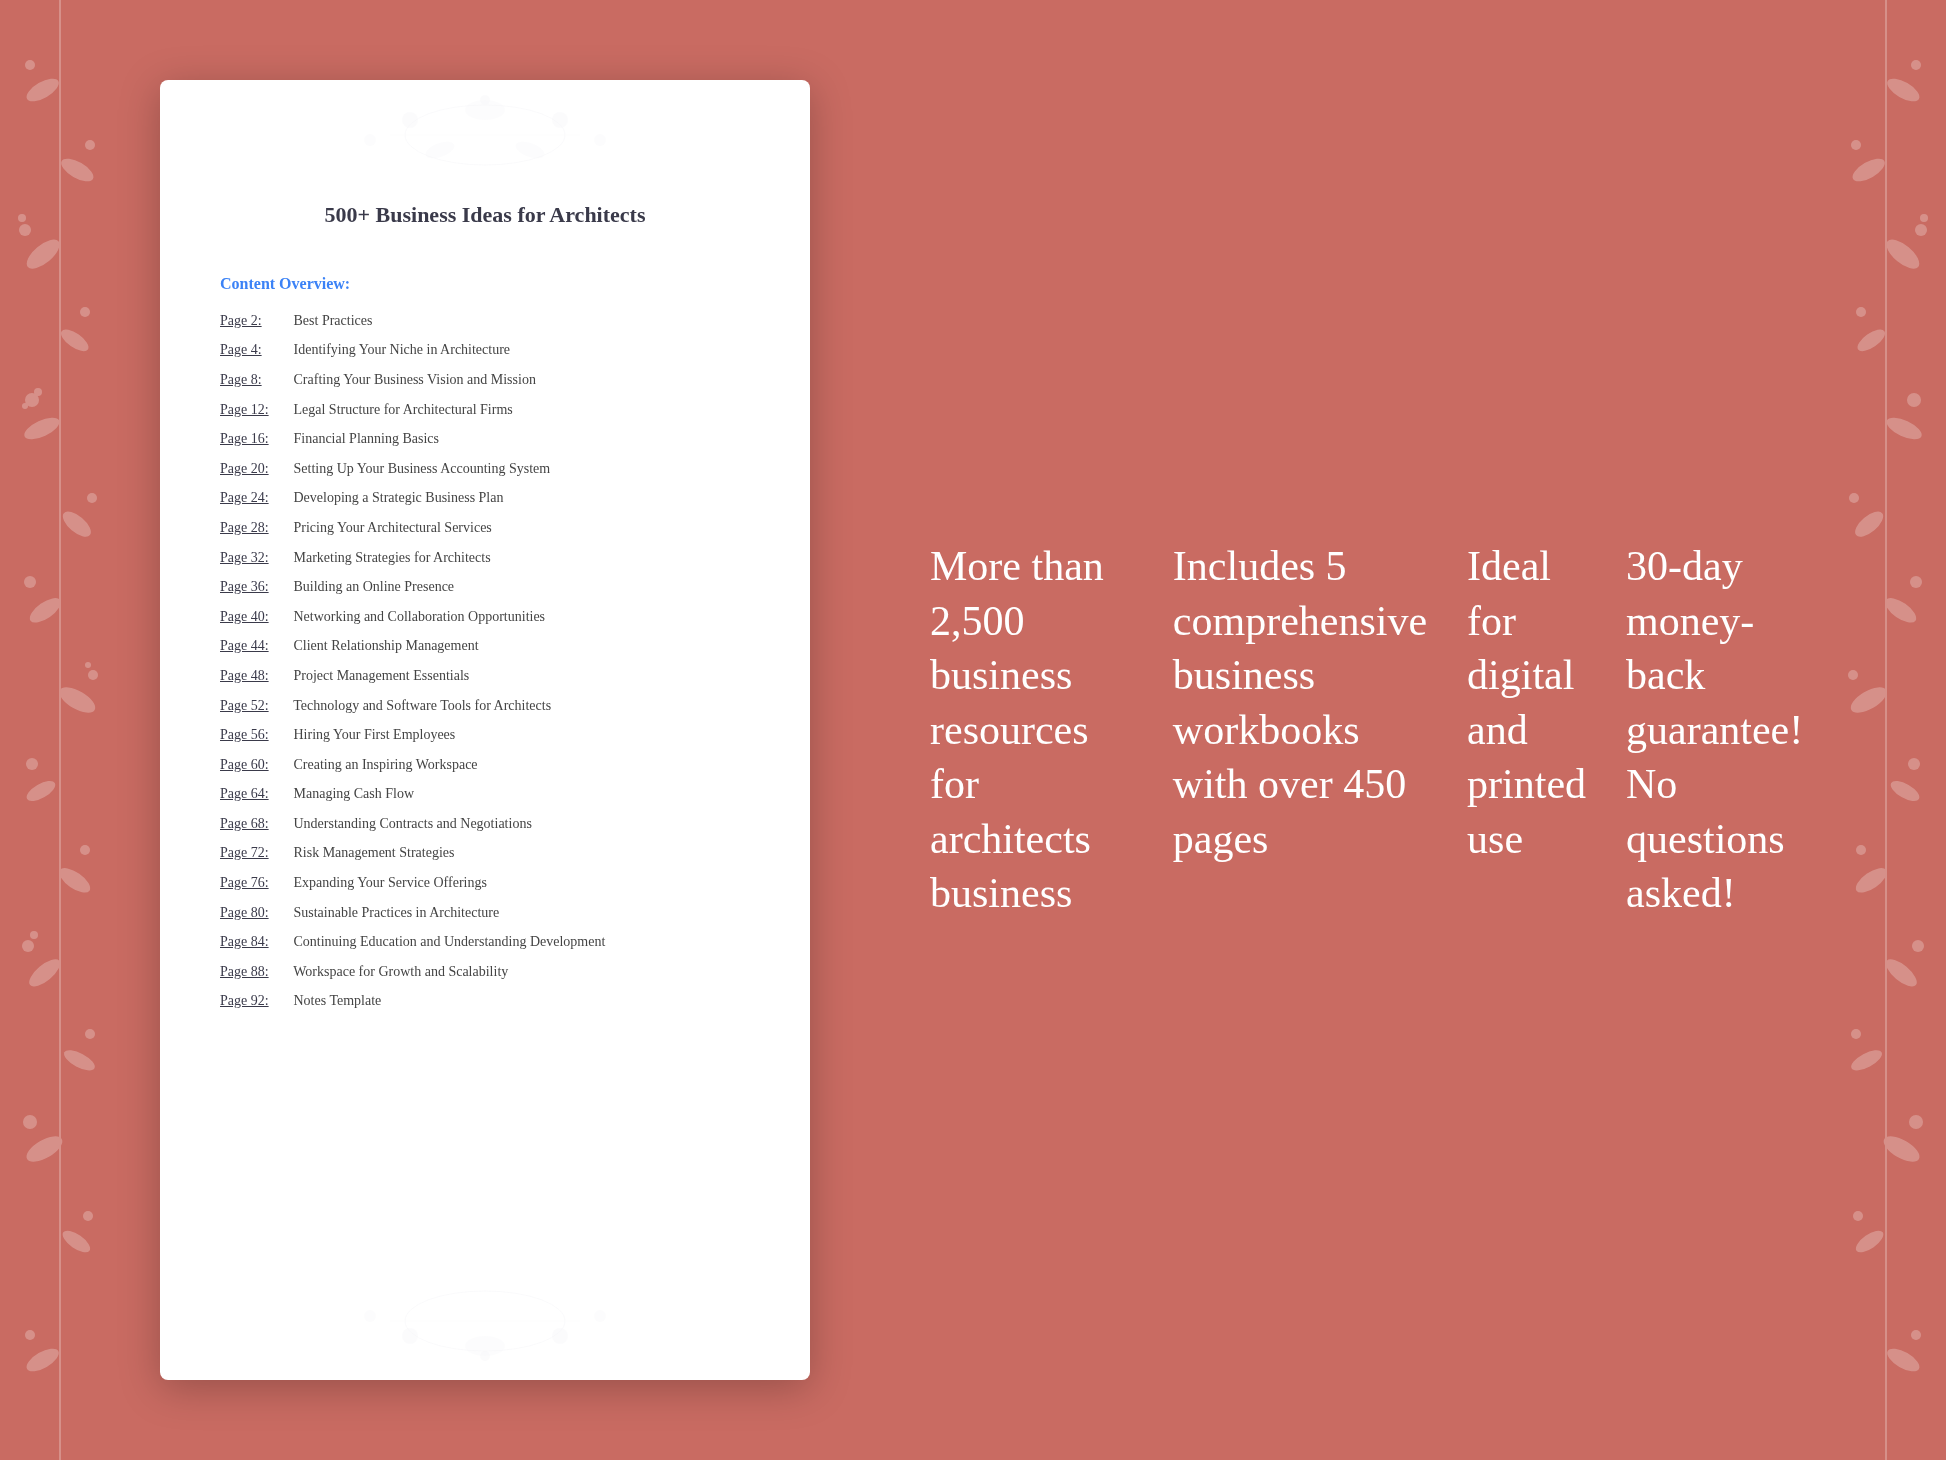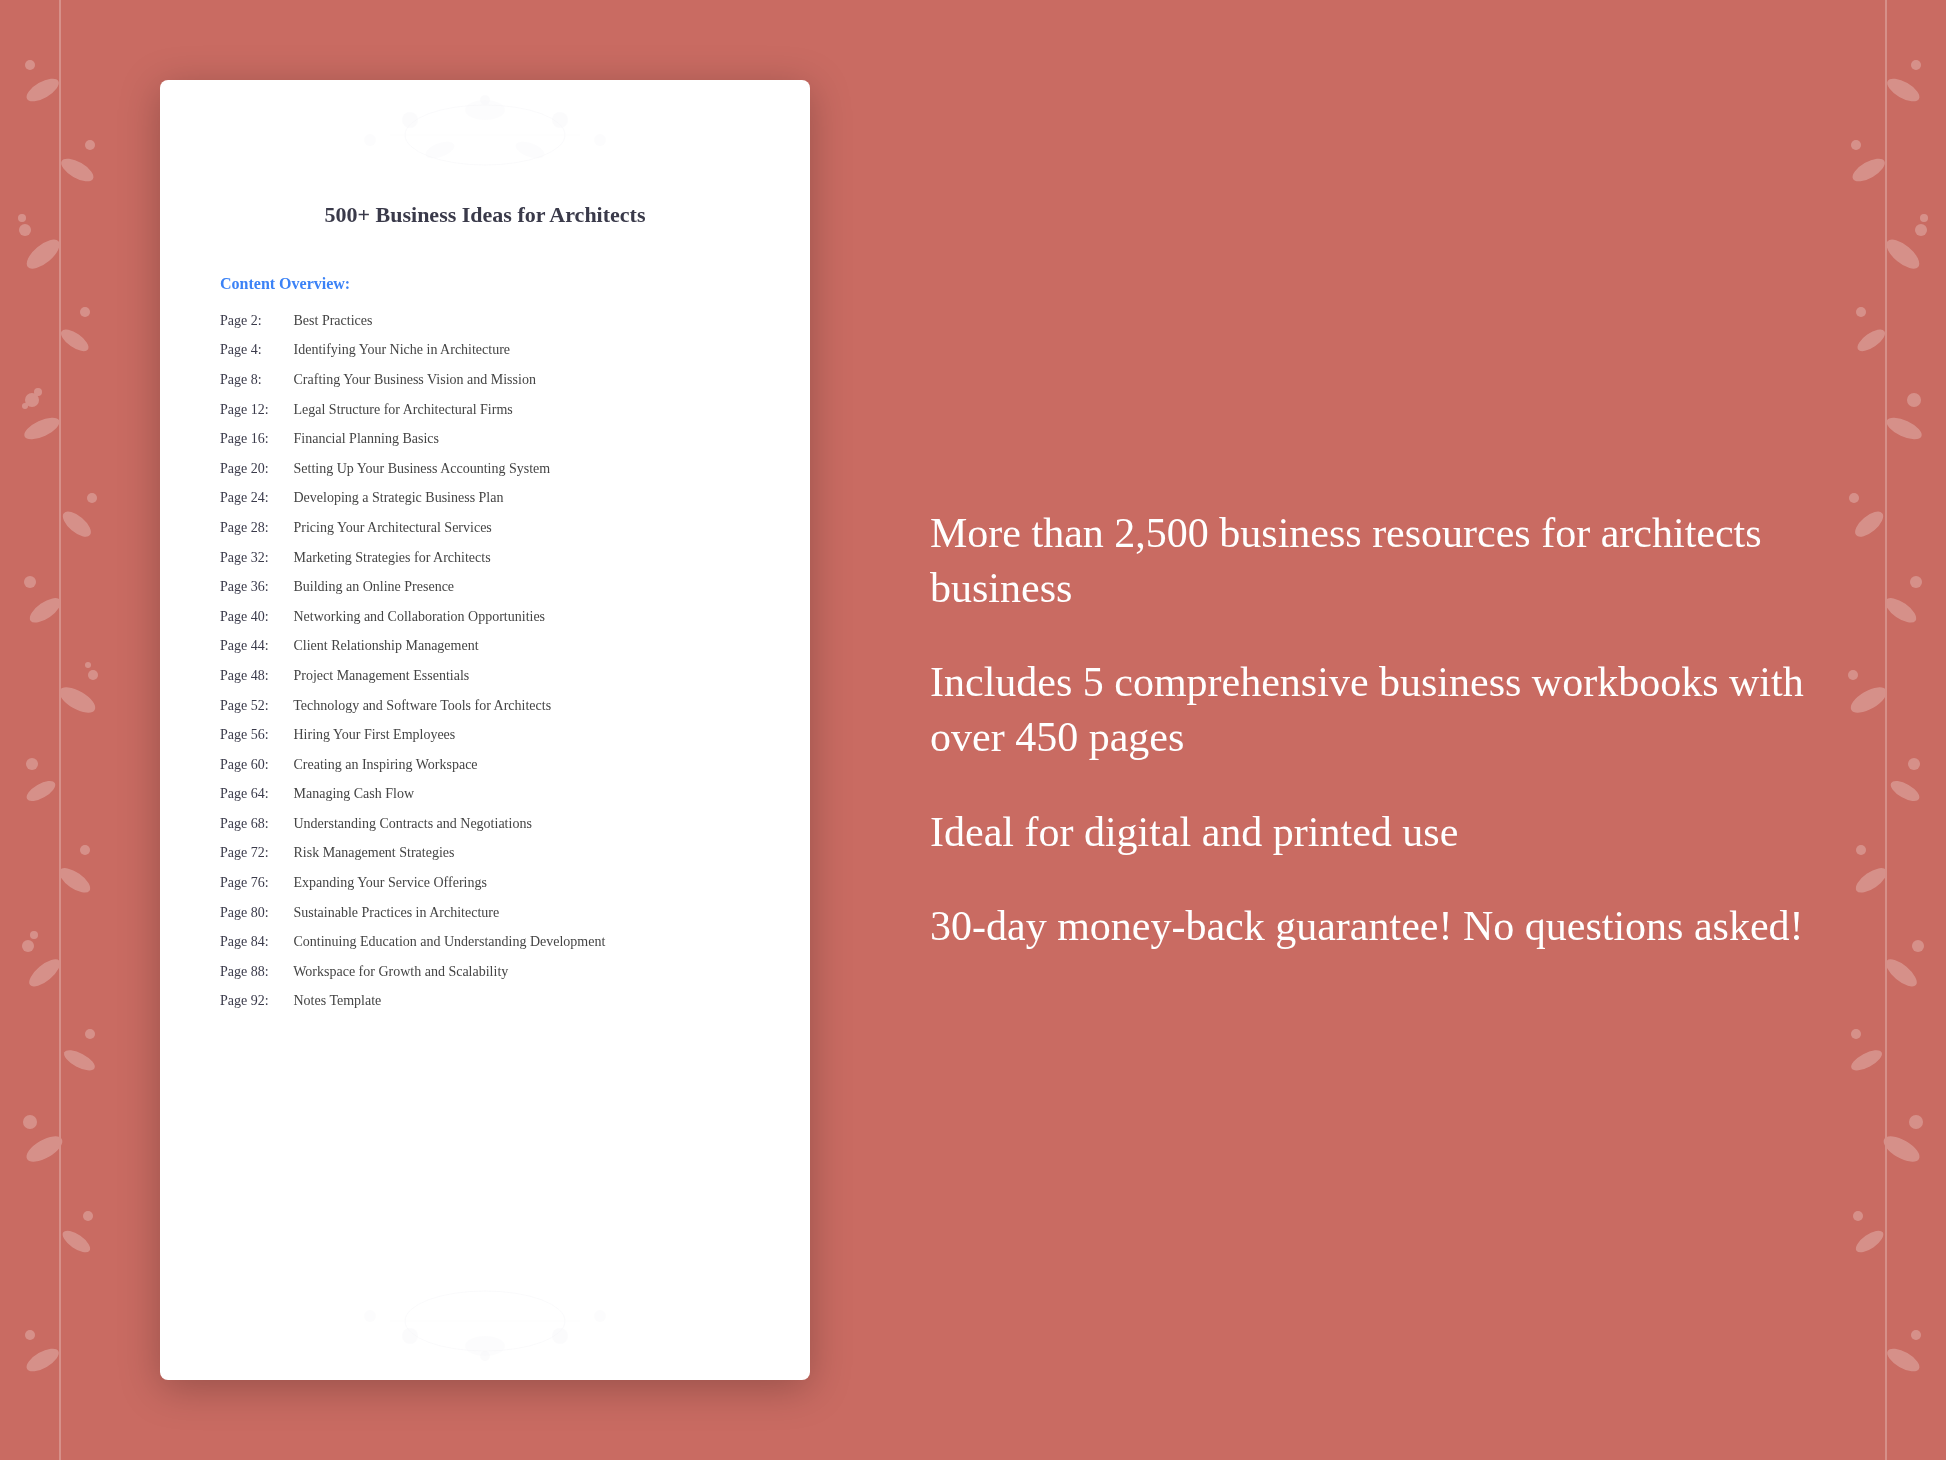--- a/index.html
+++ b/index.html
@@ -99,27 +99,27 @@
       color: #444;
       font-family: Georgia, serif;
       line-height: 1.4;
     }
 
     .toc-item .page-num {
       font-weight: 500;
       color: #3a3a4a;
       min-width: 70px;
       display: inline-block;
+      text-decoration: underline;
     }
 
     
     .right-panel {
       flex: 1;
       display: flex;
-      flex-direction: column;
       gap: 40px;
       padding: 40px 60px 40px 40px;
     }
 
     .feature-text {
       font-size: 42px;
       color: #ffffff;
       font-family: Georgia, serif;
       line-height: 1.3;
       font-weight: 400;

